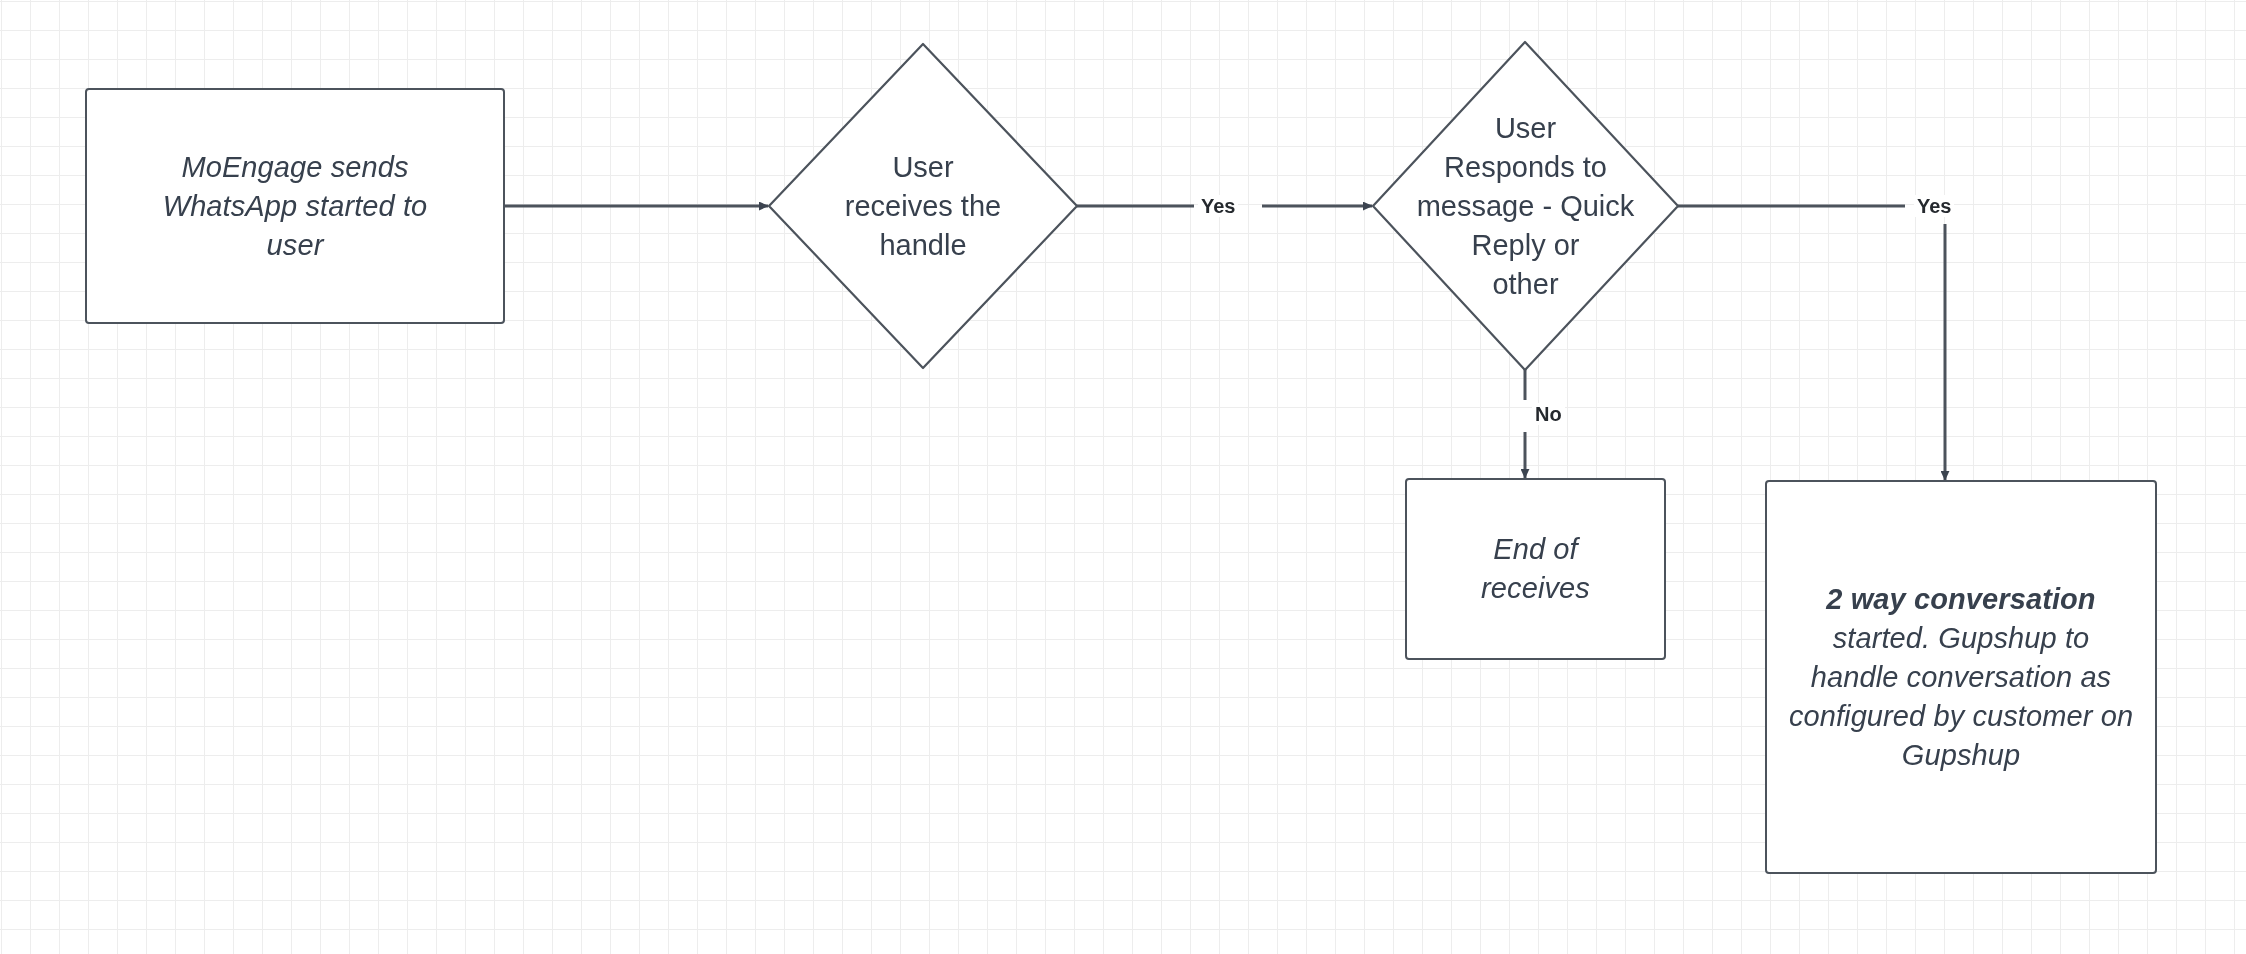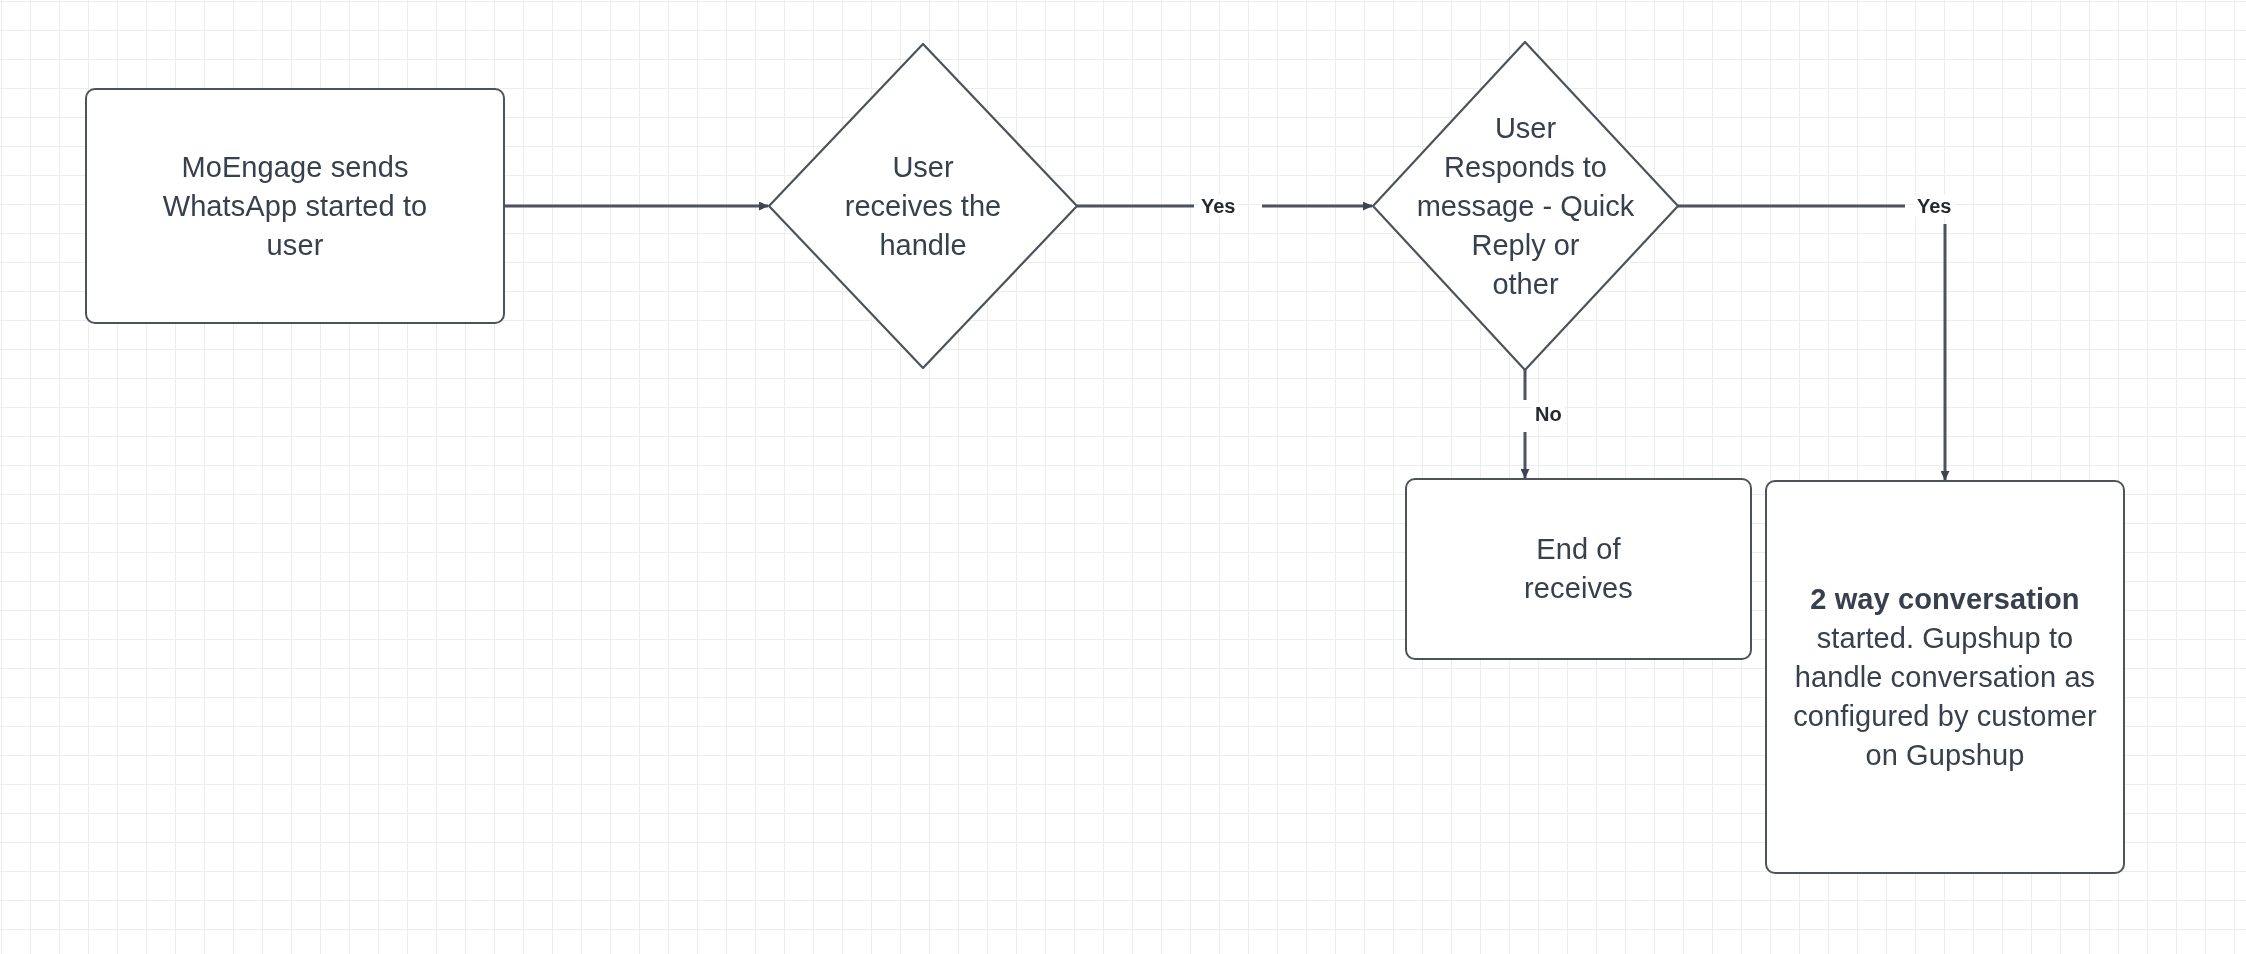--- a/index.html
+++ b/index.html
@@ -38,21 +38,22 @@
     justify-content: center;
     text-align: center;
     color: #37404d;
     font-size: 29px;
     line-height: 39px;
     letter-spacing: 0.1px;
   }
   .box {
     background: #ffffff;
     border: 2px solid #4c535c;
-    border-radius: 10px;
+    border-radius: 4px;
+    font-style: italic;
   }
   .diamond-wrap {
     position: absolute;
   }
   .diamond-label {
     position: absolute;
     left: 0;
     top: 0;
     width: 100%;
     height: 100%;
@@ -141,28 +142,28 @@
       <div>
         <span class="nowrap-block">User</span>
         <span class="nowrap-block">Responds to</span>
         <span class="nowrap-block">message - Quick</span>
         <span class="nowrap-block">Reply or</span>
         <span class="nowrap-block">other</span>
       </div>
     </div>
   </div>
 
-  <div class="node box" style="left:1405px; top:478px; width:347px; height:182px;">
+  <div class="node box" style="left:1405px; top:478px; width:261px; height:182px;">
     <div>
       <span class="nowrap-block">End of</span>
       <span class="nowrap-block">receives</span>
     </div>
   </div>
 
-  <div class="node box" style="left:1765px; top:480px; width:360px; height:394px; padding:0 18px;">
+  <div class="node box" style="left:1765px; top:480px; width:392px; height:394px; padding:0 18px;">
     <div>
       <span class="bold">2 way conversation</span><span> started. Gupshup to handle conversation as configured by customer on Gupshup</span>
     </div>
   </div>
 
   <div class="edge-label" style="left:1198px; top:195px;">Yes</div>
 
   <div class="edge-label" style="left:1496px; top:403px;margin-left:36px;">No</div>
 
   <div class="edge-label" style="left:1914px; top:195px;">Yes</div>

